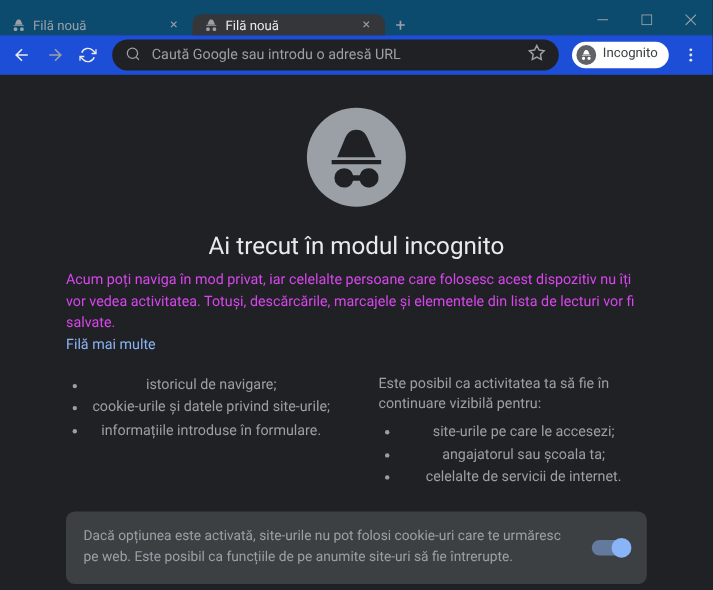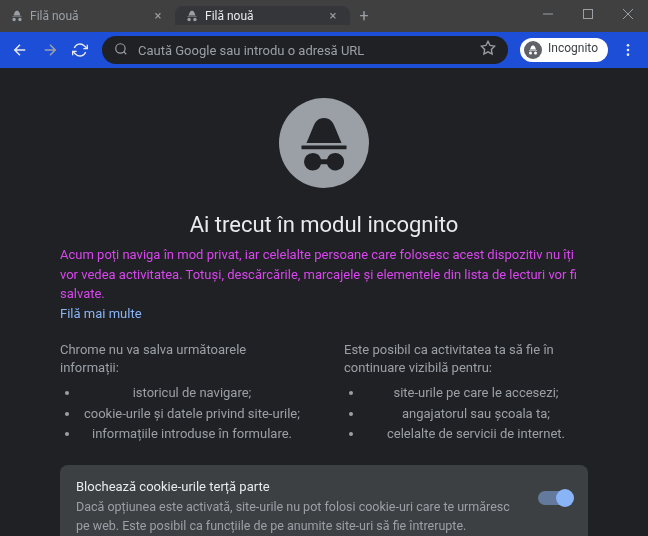--- a/index.html
+++ b/index.html
@@ -6,23 +6,23 @@
     body {
       width: 648px;
       height: 536px;
       background: #202124;
       font-family: -apple-system, BlinkMacSystemFont, "Segoe UI", Roboto, sans-serif;
       color: #e8eaed;
       overflow: hidden;
     }
     .titlebar {
       height: 32px;
-      background: #404040;
-      display: flex;
-      align-items: flex-start;
+      background: #0c4a6e;
+      display: flex;
+      align-items: flex-end;
     }
     .tabs {
       display: flex;
       flex: 1;
       padding-top: 6px;
     }
     .tab {
       display: flex;
       align-items: center;
       padding: 0 10px;
@@ -327,39 +327,37 @@
     <svg width="60" height="60" viewBox="0 0 24 24" fill="#202124">
         <path d="M12 2c-2.5 0-3.5 1.5-4.5 4L5 12h14l-2.5-6C15.5 3.5 14.5 2 12 2zM3 13v1.5h18V13H3zm4.5 3a3.5 3.5 0 100 7 3.5 3.5 0 003.3-2.5h2.4A3.5 3.5 0 1016.5 16a3.5 3.5 0 00-3.3 2.5h-2.4A3.5 3.5 0 007.5 16z"></path>
       </svg>
   </div>
   <h1 class="page-title">Ai trecut în modul incognito</h1>
   <p class="intro">Acum poți naviga în mod privat, iar celelalte persoane care folosesc acest dispozitiv nu îți vor vedea activitatea. Totuși, descărcările, marcajele și elementele din lista de lecturi vor fi salvate.</p>
   <a class="learn-more" style="align-self:flex-start;margin-top:2px;">Filă mai multe</a>
 
   <div class="columns">
     <div class="col">
-      <div class="col-head">Chrome nu va salva următoarele informații:</div>
       <ul>
         <li>istoricul de navigare;</li>
         <li>cookie-urile și datele privind site-urile;</li>
         <li>informațiile introduse în formulare.</li>
       </ul>
     </div>
     <div class="col">
       <div class="col-head">Este posibil ca activitatea ta să fie în continuare vizibilă pentru:</div>
       <ul>
         <li>site-urile pe care le accesezi;</li>
         <li>angajatorul sau școala ta;</li>
         <li>celelalte de servicii de internet.</li>
       </ul>
     </div>
   </div>
 
   <div class="cookie-box">
     <div class="cookie-text">
-      <div class="cookie-title">Blochează cookie-urile terță parte</div>
       <div class="cookie-desc">Dacă opțiunea este activată, site-urile nu pot folosi cookie-uri care te urmăresc pe web. Este posibil ca funcțiile de pe anumite site-uri să fie întrerupte.</div>
     </div>
     <div class="toggle">
       <div class="toggle-knob"></div>
     </div>
   </div>
 </div>
 
 </body></html>

